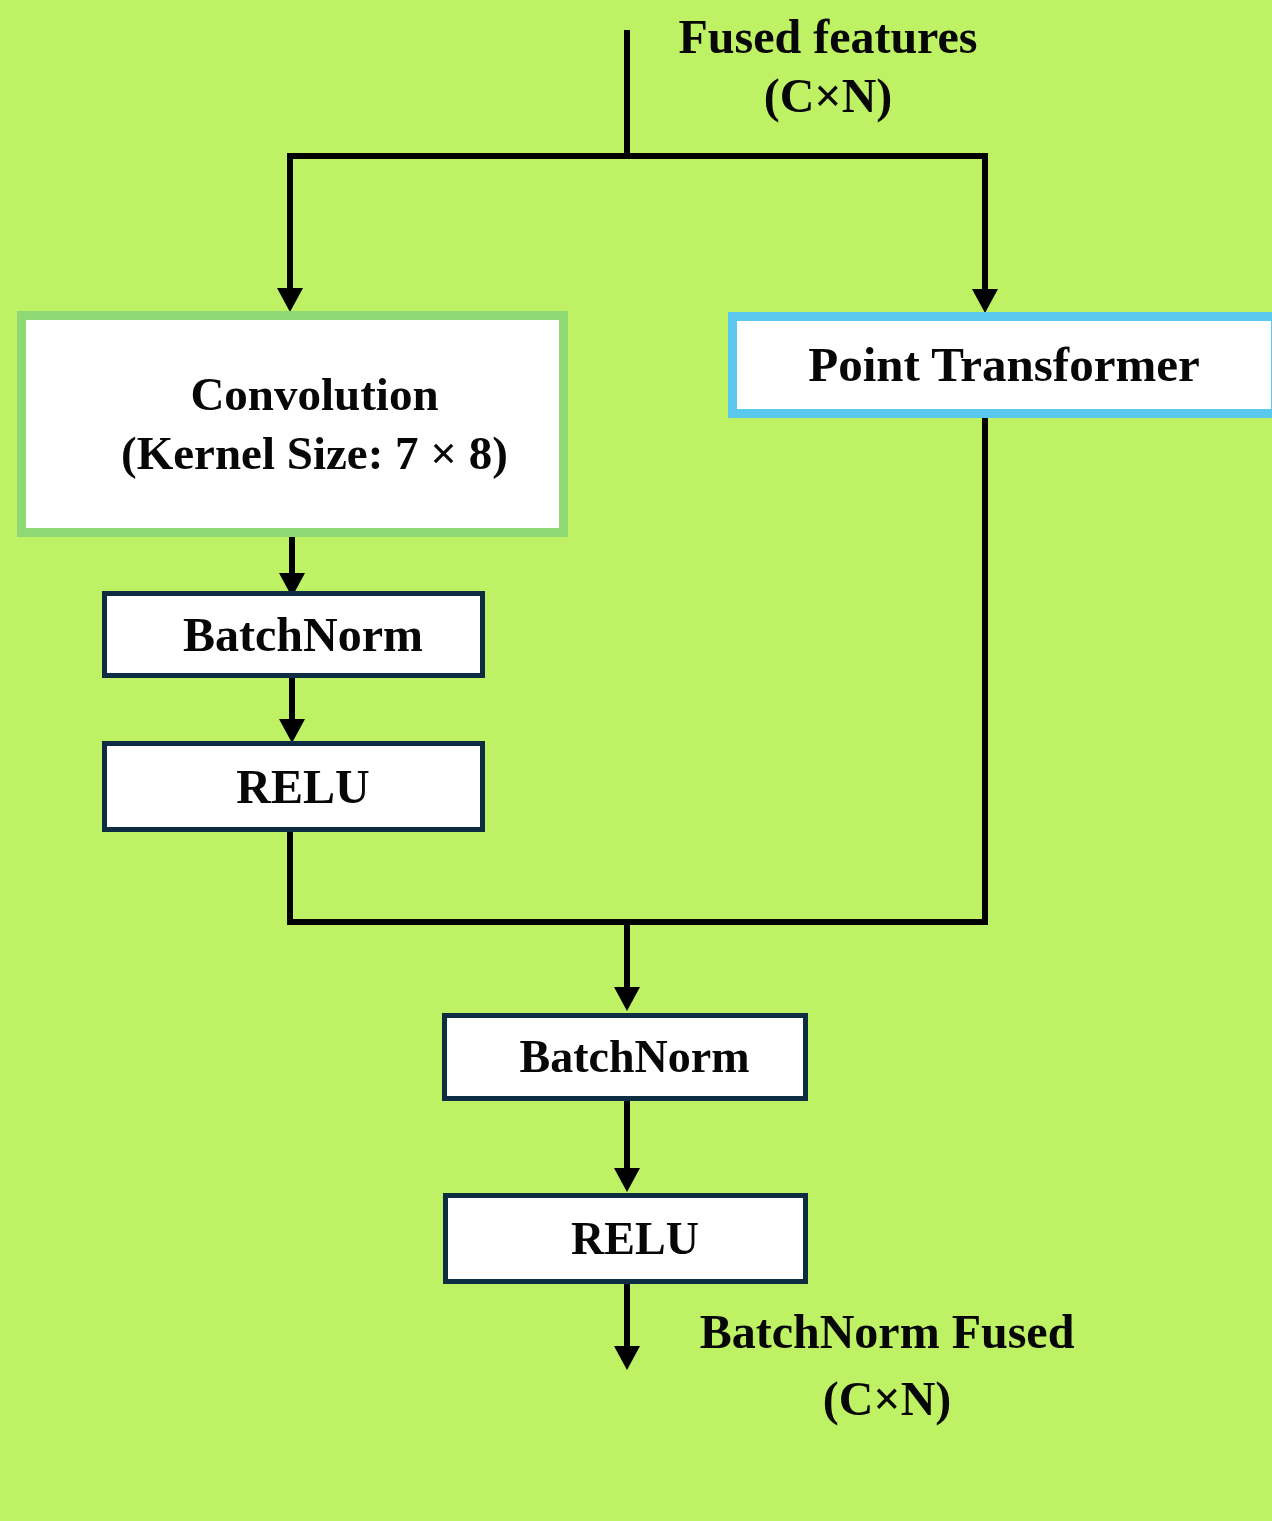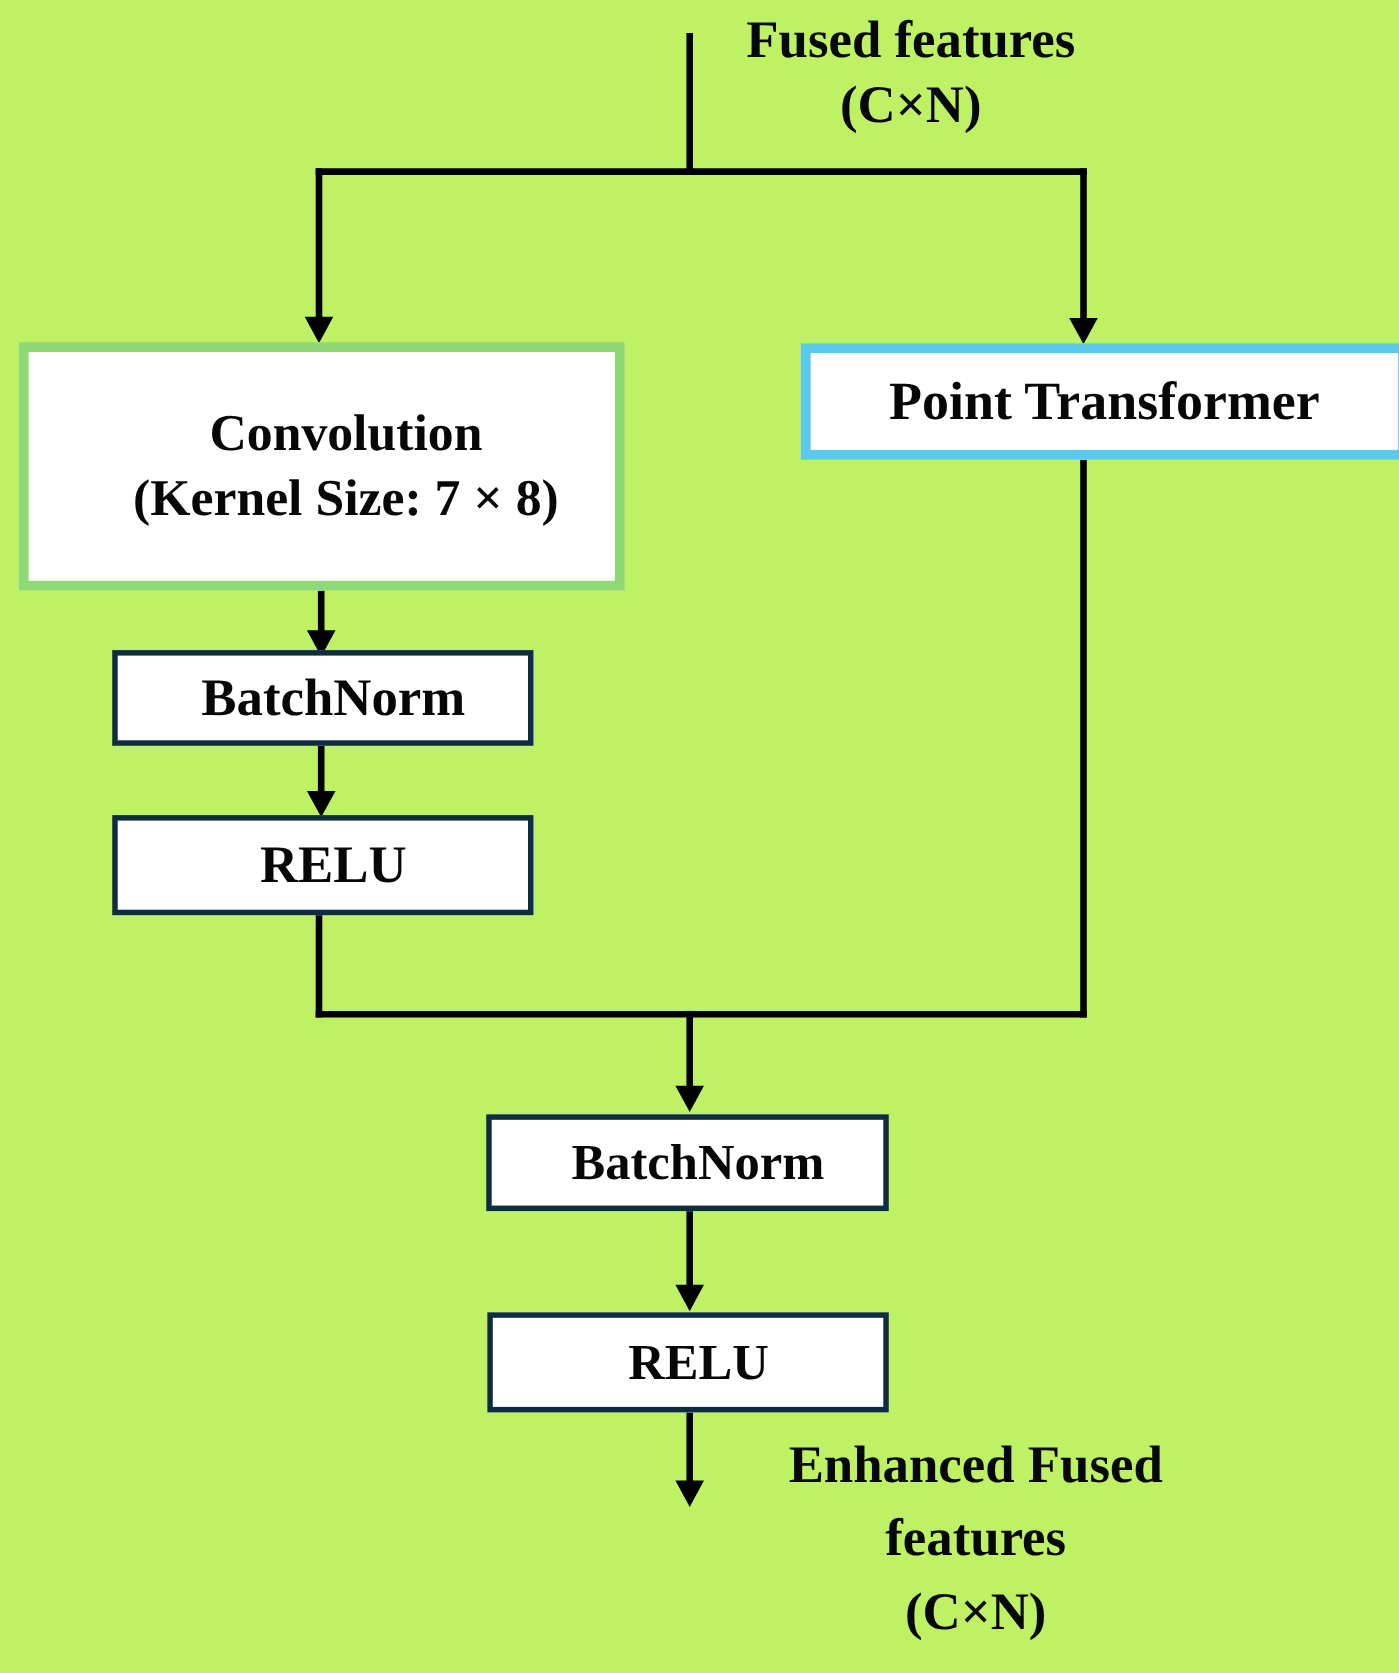--- a/index.html
+++ b/index.html
@@ -169,18 +169,17 @@
 
   <div class="node node-navy node-bn2">
     <div>BatchNorm</div>
   </div>
 
   <div class="node node-navy node-relu2">
     <div>RELU</div>
   </div>
 
   <div class="flow-label label-bottom">
-    <div>Enhanced Fused</div>
-    <div>features</div>
+    <div>BatchNorm Fused</div>
     <div>(C×N)</div>
   </div>
 
 </div>
 
 </body></html>

